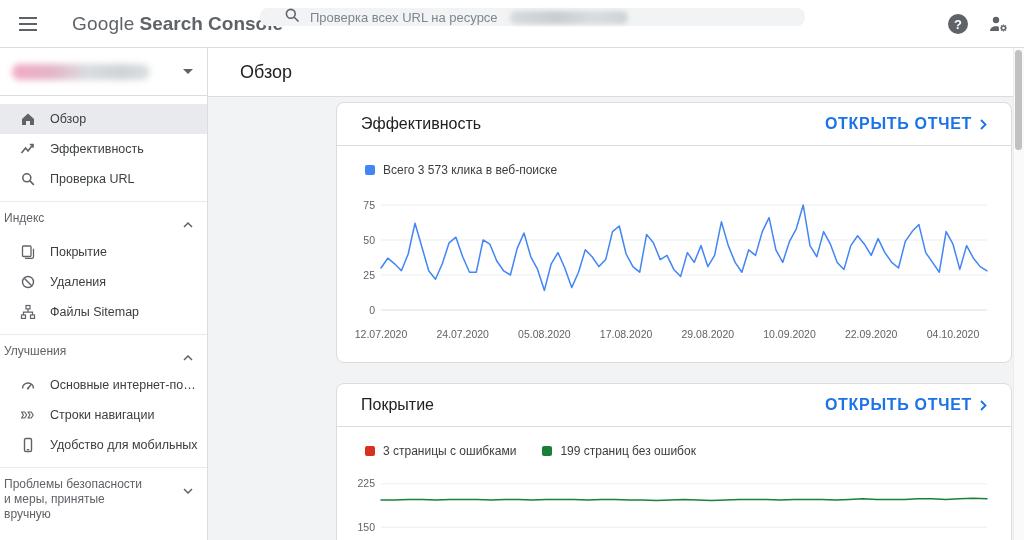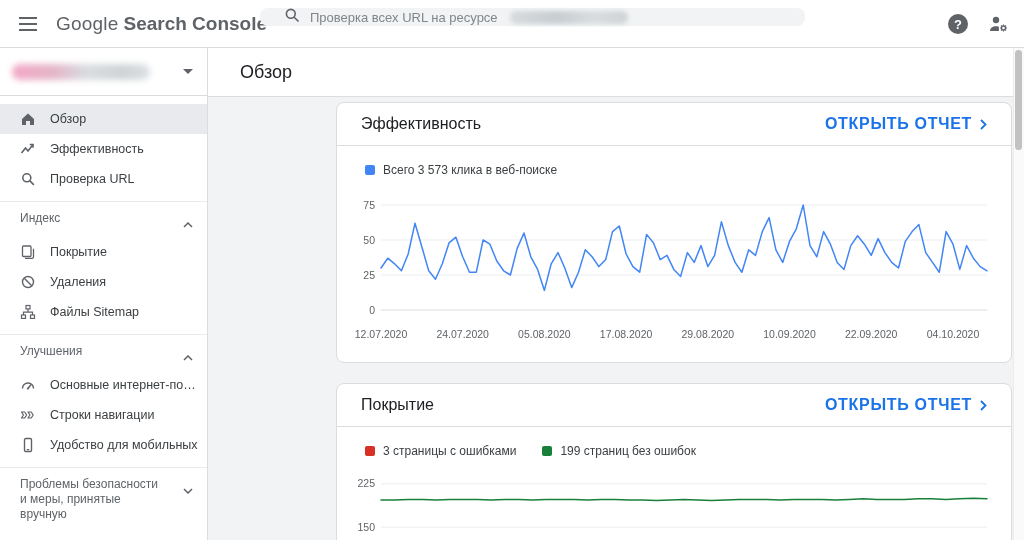--- a/index.html
+++ b/index.html
@@ -5,21 +5,21 @@
   html,body{margin:0;padding:0;}
   body{
     width:1024px;height:540px;overflow:hidden;position:relative;
     font-family:"Liberation Sans","DejaVu Sans",sans-serif;
     background:#fff;color:#3c4043;-webkit-font-smoothing:antialiased;
   }
   
   .topbar{position:absolute;left:0;top:0;width:1024px;height:48px;background:#fff;
     border-bottom:1px solid #dadce0;display:flex;align-items:center;z-index:20;box-sizing:border-box;padding:0 16px;}
   .hamburger{width:24px;height:24px;display:flex;align-items:center;justify-content:center;cursor:pointer;}
-  .logo{display:flex;align-items:center;margin-left:16px;white-space:nowrap;}
+  .logo{display:flex;align-items:center;margin-left:32px;white-space:nowrap;}
   .logo .g{font-size:19px;font-weight:500;color:#5f6368;letter-spacing:.2px;}
   .logo .p{font-size:19px;font-weight:700;color:#5f6368;margin-left:5px;}
   .searchbar{position:absolute;left:260px;top:8px;width:545px;height:18px;background:#f1f3f4;
     border-radius:8px;display:flex;align-items:center;padding:0 24px;box-sizing:border-box;gap:10px;cursor:text;}
   .searchbar .ph{font-size:13px;color:#80868b;white-space:nowrap;}
   .redacted-url{width:118px;height:13px;border-radius:7px;margin-left:2px;
     background:linear-gradient(90deg,#d7dbde,#c8cdd1 40%,#d9dde0 70%,#cfd3d6);filter:blur(2px);}
   .top-actions{position:absolute;right:14px;top:0;height:48px;display:flex;align-items:center;gap:18px;}
   .help-circle{width:20px;height:20px;border-radius:50%;background:#5f6368;color:#fff;font-size:13px;font-weight:700;
     display:flex;align-items:center;justify-content:center;cursor:pointer;}
@@ -29,21 +29,21 @@
     border-right:1px solid #dadce0;box-sizing:border-box;z-index:10;}
   .property{height:47px;border-bottom:1px solid #dadce0;display:flex;align-items:center;
     justify-content:space-between;padding:0 14px 0 12px;cursor:pointer;}
   .redacted-property{width:138px;height:16px;border-radius:8px;
     background:linear-gradient(90deg,#f3a8c6,#e4b6c8 30%,#d9dde0 55%,#cfd3d6 80%,#dde0e3);filter:blur(3px);}
   .nav{padding-top:8px;}
   .nav-item{height:30px;display:flex;align-items:center;padding-left:20px;gap:14px;cursor:pointer;font-size:12.5px;color:#3c4043;}
   .nav-item.active{background:#e8eaed;}
   .nav-ic{width:16px;height:16px;display:flex;align-items:center;justify-content:center;flex:0 0 16px;}
   .nav-label{white-space:nowrap;overflow:hidden;text-overflow:ellipsis;max-width:150px;}
-  .nav-section{margin-top:7px;border-top:1px solid #e8eaed;padding:9px 14px 5px 20px;
+  .nav-section{margin-top:7px;border-top:1px solid #e8eaed;padding:9px 14px 5px 4px;
     display:flex;align-items:flex-start;justify-content:space-between;cursor:pointer;}
   .sec-label{font-size:12px;color:#5f6368;white-space:pre-line;line-height:15px;max-width:150px;}
   .chev{margin-top:3px;}
   
   .main{position:absolute;left:208px;top:48px;right:0;bottom:0;background:#f1f3f4;overflow:hidden;}
   .page-header{height:49px;background:#fff;border-bottom:1px solid #dadce0;display:flex;align-items:center;
     padding-left:32px;box-sizing:border-box;}
   .page-title{font-size:18px;color:#202124;}
   .content{padding:5px 0 0 128px;}
   .card{width:676px;background:#fff;border:1px solid #dadce0;border-radius:8px;box-sizing:border-box;margin-bottom:20px;}

